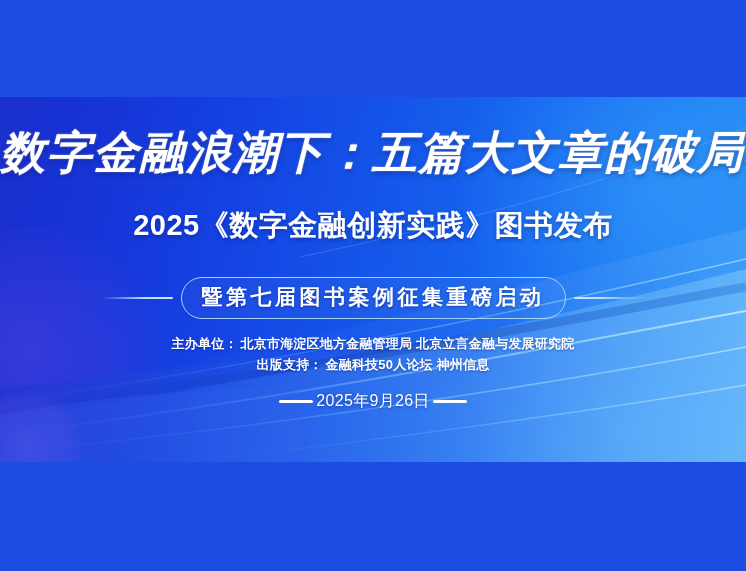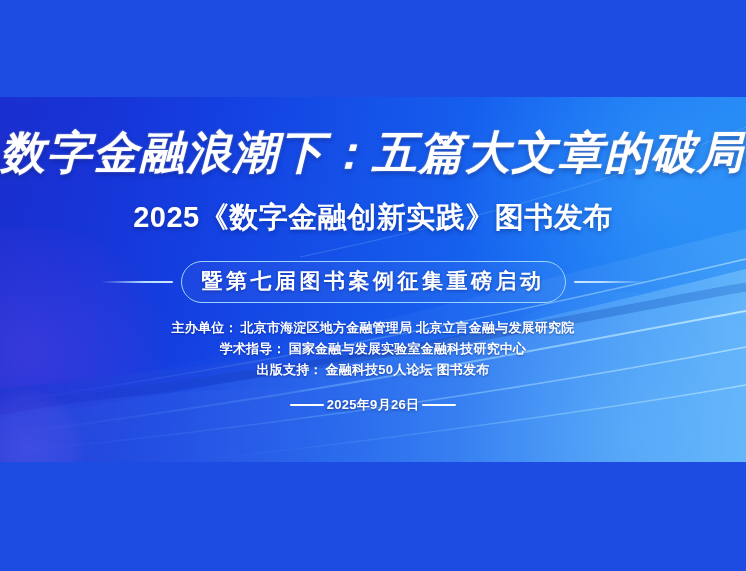--- a/index.html
+++ b/index.html
@@ -105,21 +105,21 @@
     letter-spacing: 1.5px;
     color: #ffffff;
     text-shadow:
       0 2px 5px rgba(6,20,90,0.45),
       0 0 2px rgba(255,255,255,0.6);
     white-space: nowrap;
   }
 
   
   #subtitle {
-    margin: 7px;
+    margin: 15px;
     padding-top: 14px;
     font-size: 29px;
     font-weight: 700;
     letter-spacing: 0.5px;
     color: #ffffff;
     text-shadow: 0 2px 4px rgba(6,20,90,0.40);
     white-space: nowrap;
   }
 
   
@@ -182,22 +182,22 @@
     gap: 2px;
     padding-top: 17px;
   }
   .date-rule {
     width: 34px;
     height: 2.5px;
     background: #ffffff;
     border-radius: 2px;
   }
   #date-text {
-    font-size: 13px;
-    font-weight: 700;
+    font-size: 16px;
+    font-weight: 400;
     letter-spacing: 0.3px;
     color: #ffffff;
     text-shadow: 0 1px 3px rgba(6,20,90,0.5);
     white-space: nowrap;
     padding: 0 1px;
   }
 </style>
 </head>
 <body>
 
@@ -266,24 +266,21 @@
         <span class="pill-rule"></span>
         <span id="pill">暨第七届图书案例征集重磅启动</span>
         <span class="pill-rule right"></span>
       </div>
 
       <div id="credits">
         <div class="credit-line">
           <span class="credit-label">主办单位：</span><span>北京市海淀区地方金融管理局  北京立言金融与发展研究院</span>
         </div>
         <div class="credit-line">
-          <span class="credit-label">学术指导：</span><span>国家金融与发展实验室金融科技研究中心</span>
-        </div>
-        <div class="credit-line">
-          <span class="credit-label">出版支持：</span><span>金融科技50人论坛  图书发布</span>
+          <span class="credit-label">出版支持：</span><span>金融科技50人论坛  神州信息</span>
         </div>
       </div>
 
       <div id="date-row">
         <span class="date-rule"></span>
         <span id="date-text">2025年9月26日</span>
         <span class="date-rule"></span>
       </div>
 
     </div>

